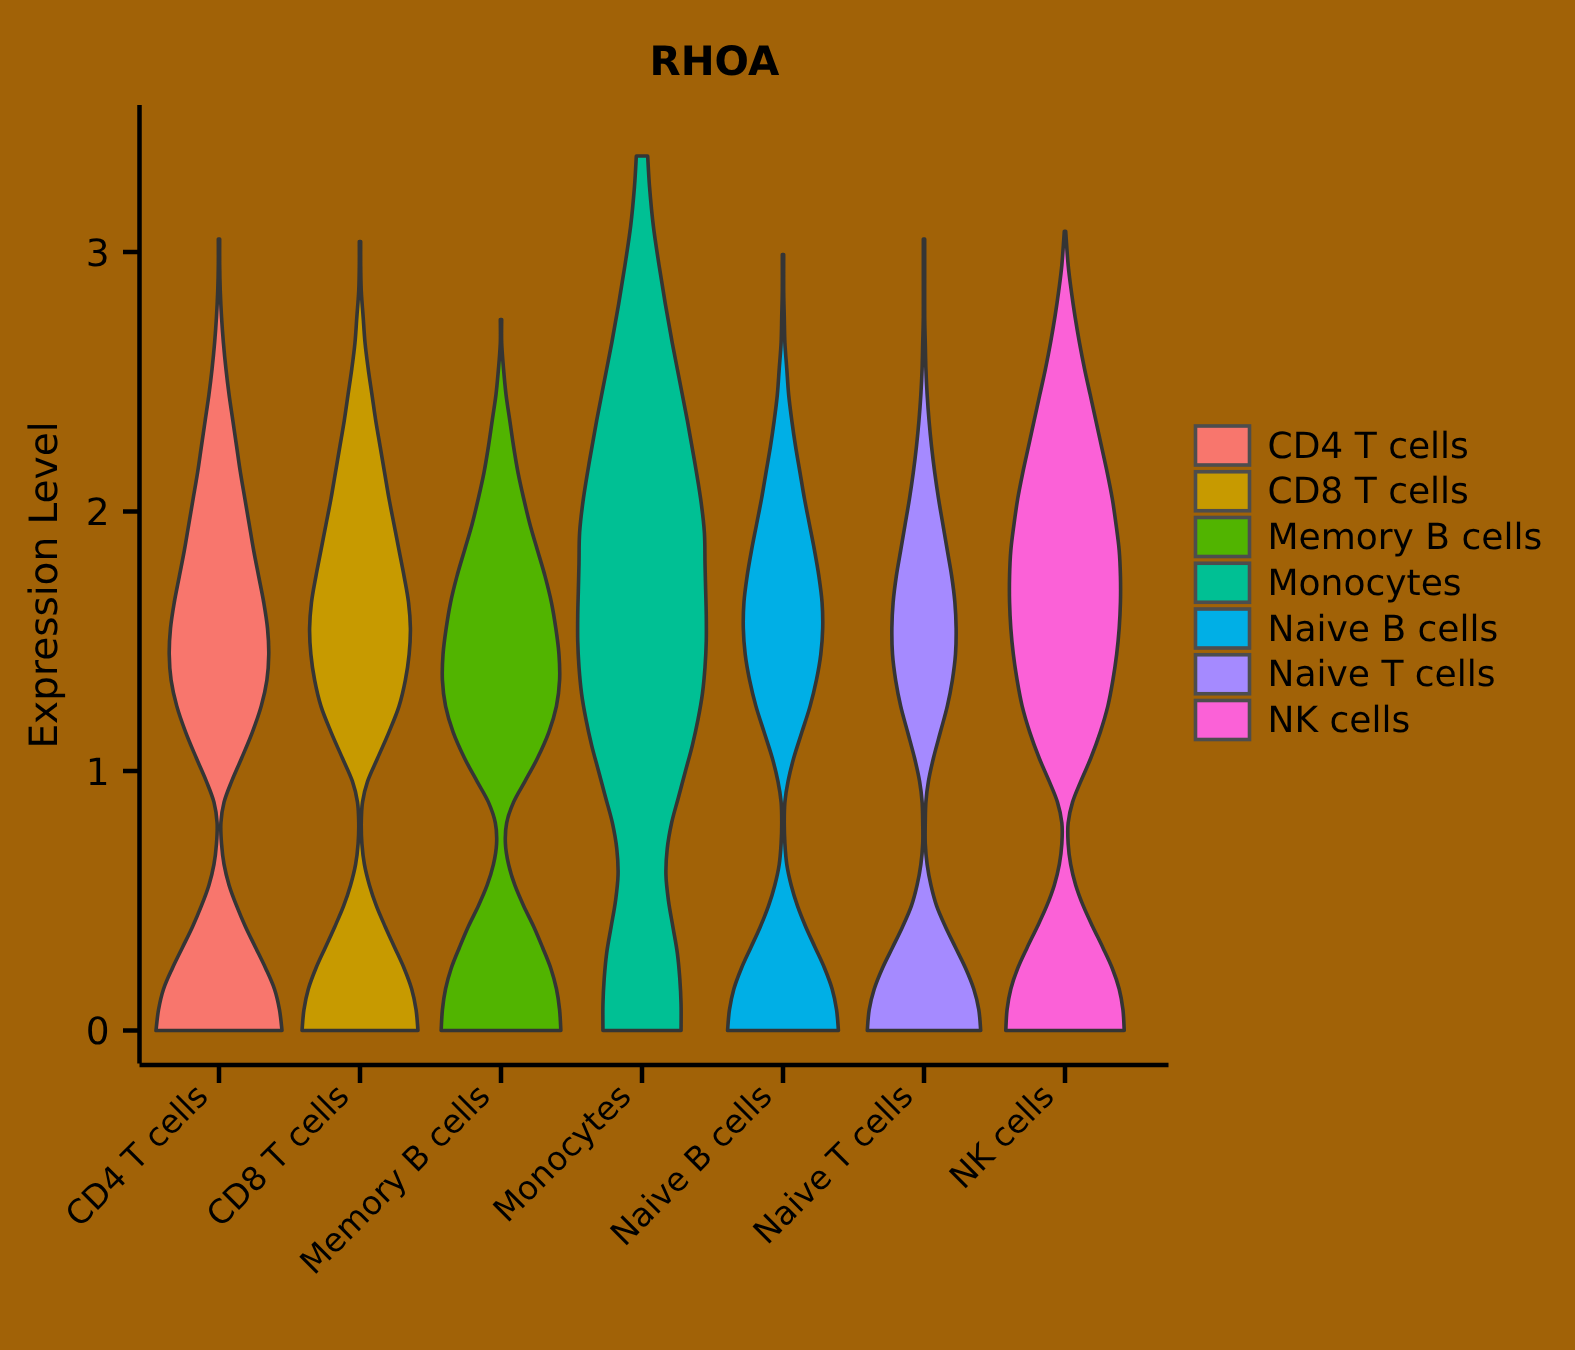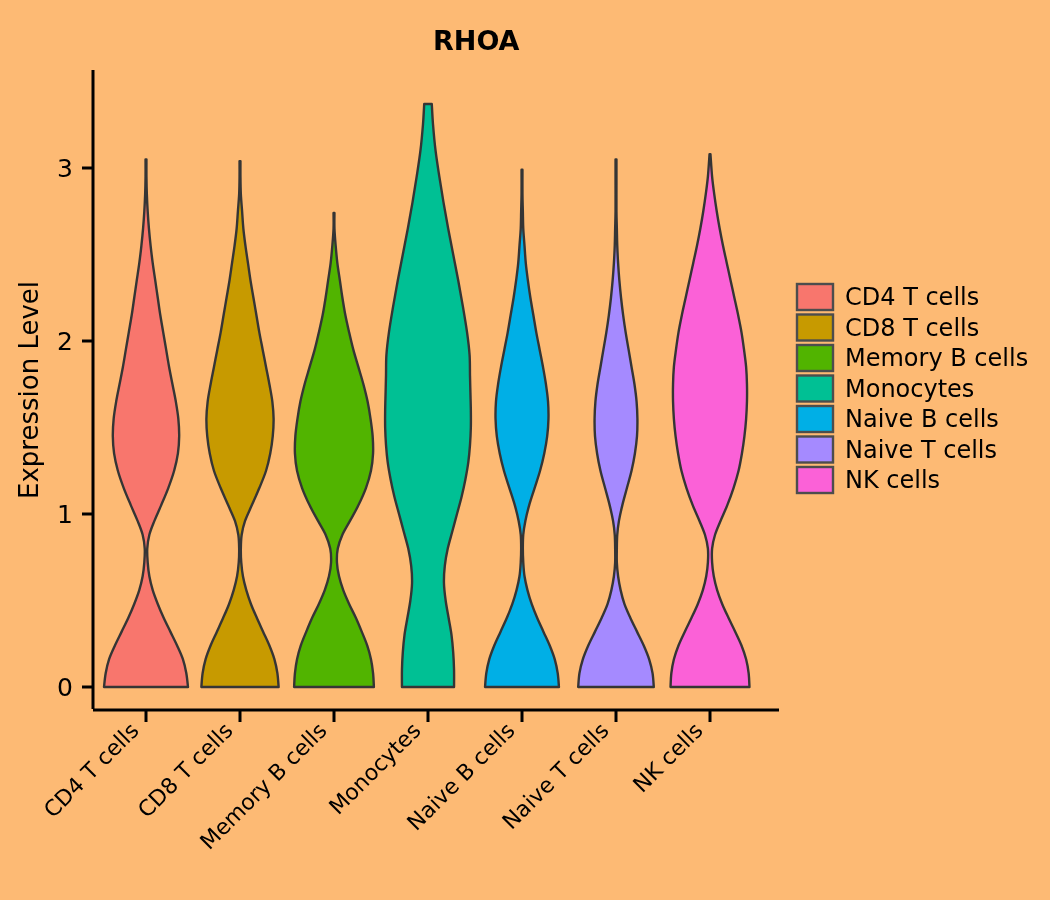--- a/index.html
+++ b/index.html
@@ -10,21 +10,21 @@
   body {
     width: 1050px;
     height: 900px;
     font-family: "DejaVu Sans", sans-serif;
     overflow: hidden;
   }
   #root {
     position: relative;
     width: 1050px;
     height: 900px;
-    background: #fdba74;
+    background: #a16207;
   }
   #plot-svg {
     position: absolute;
     left: 0;
     top: 0;
     width: 1050px;
     height: 900px;
     display: block;
   }
   .plot-title {

